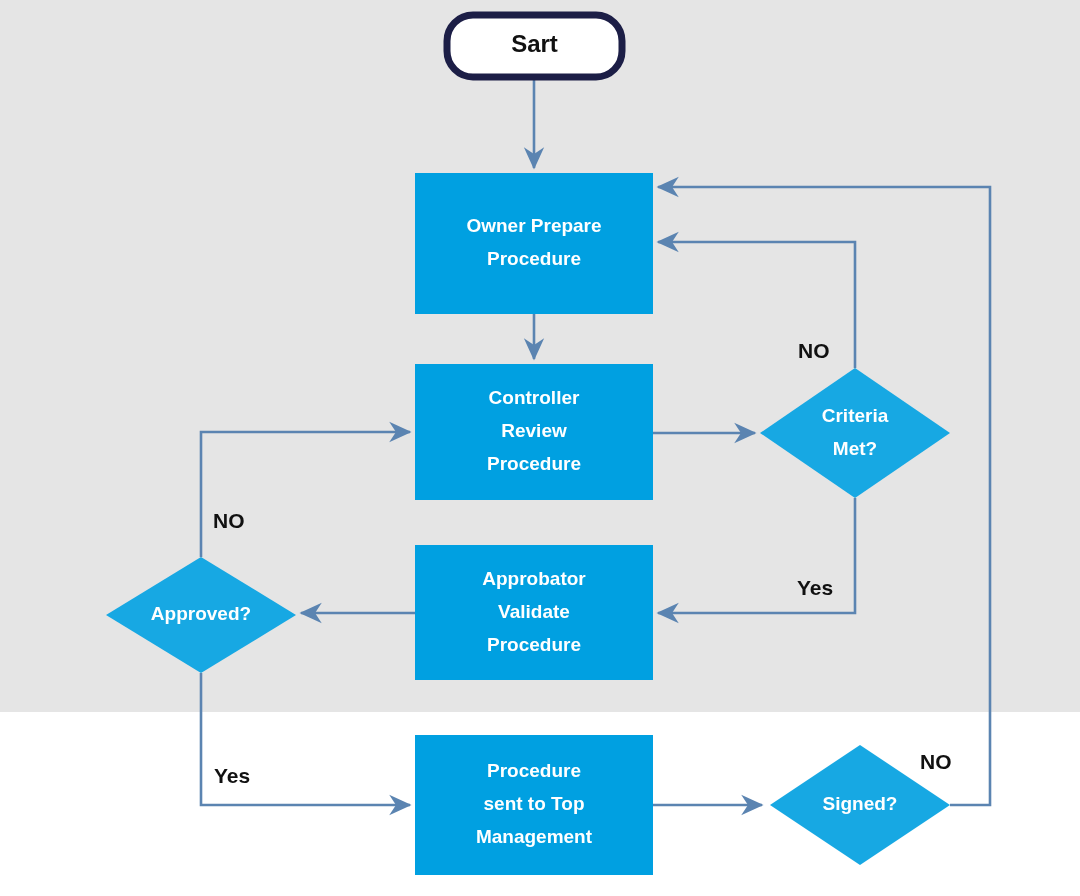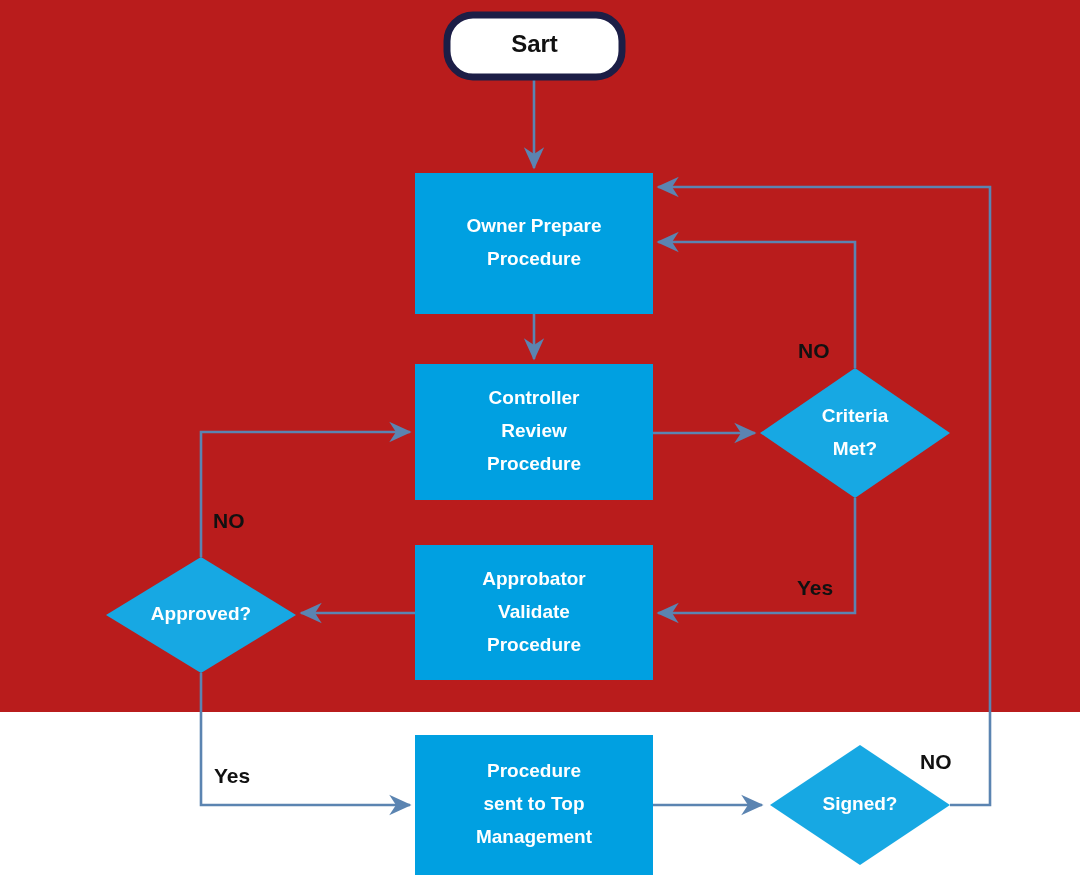--- a/index.html
+++ b/index.html
@@ -11,21 +11,21 @@
   body {
     width: 1080px;
     height: 896px;
     overflow: hidden;
     font-family: "Liberation Sans", sans-serif;
   }
   #flow-root {
     position: relative;
     width: 1080px;
     height: 712px;
-    background: #b91c1c;
+    background: #e5e5e5;
   }
   svg#flow-svg {
     position: absolute;
     top: 0;
     left: 0;
     width: 1080px;
     height: 896px;
     display: block;
   }
   .node-label {

